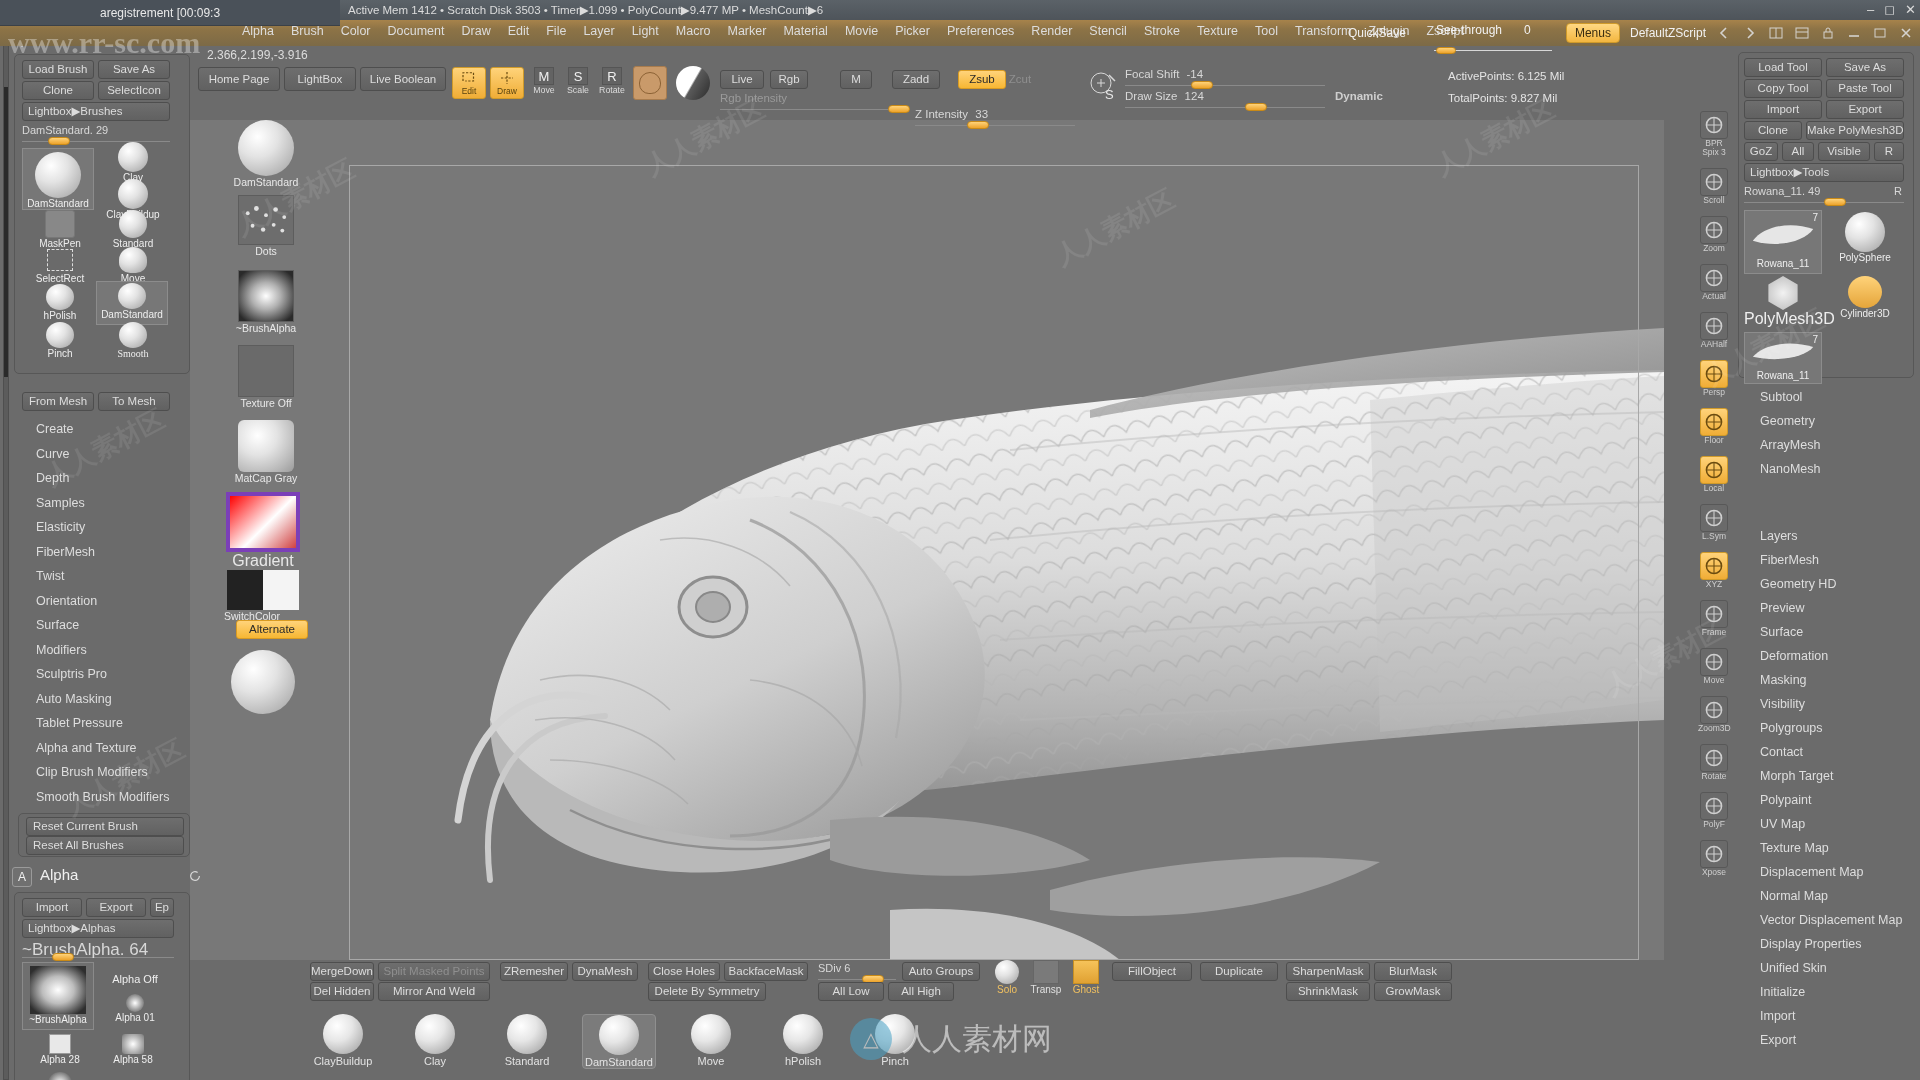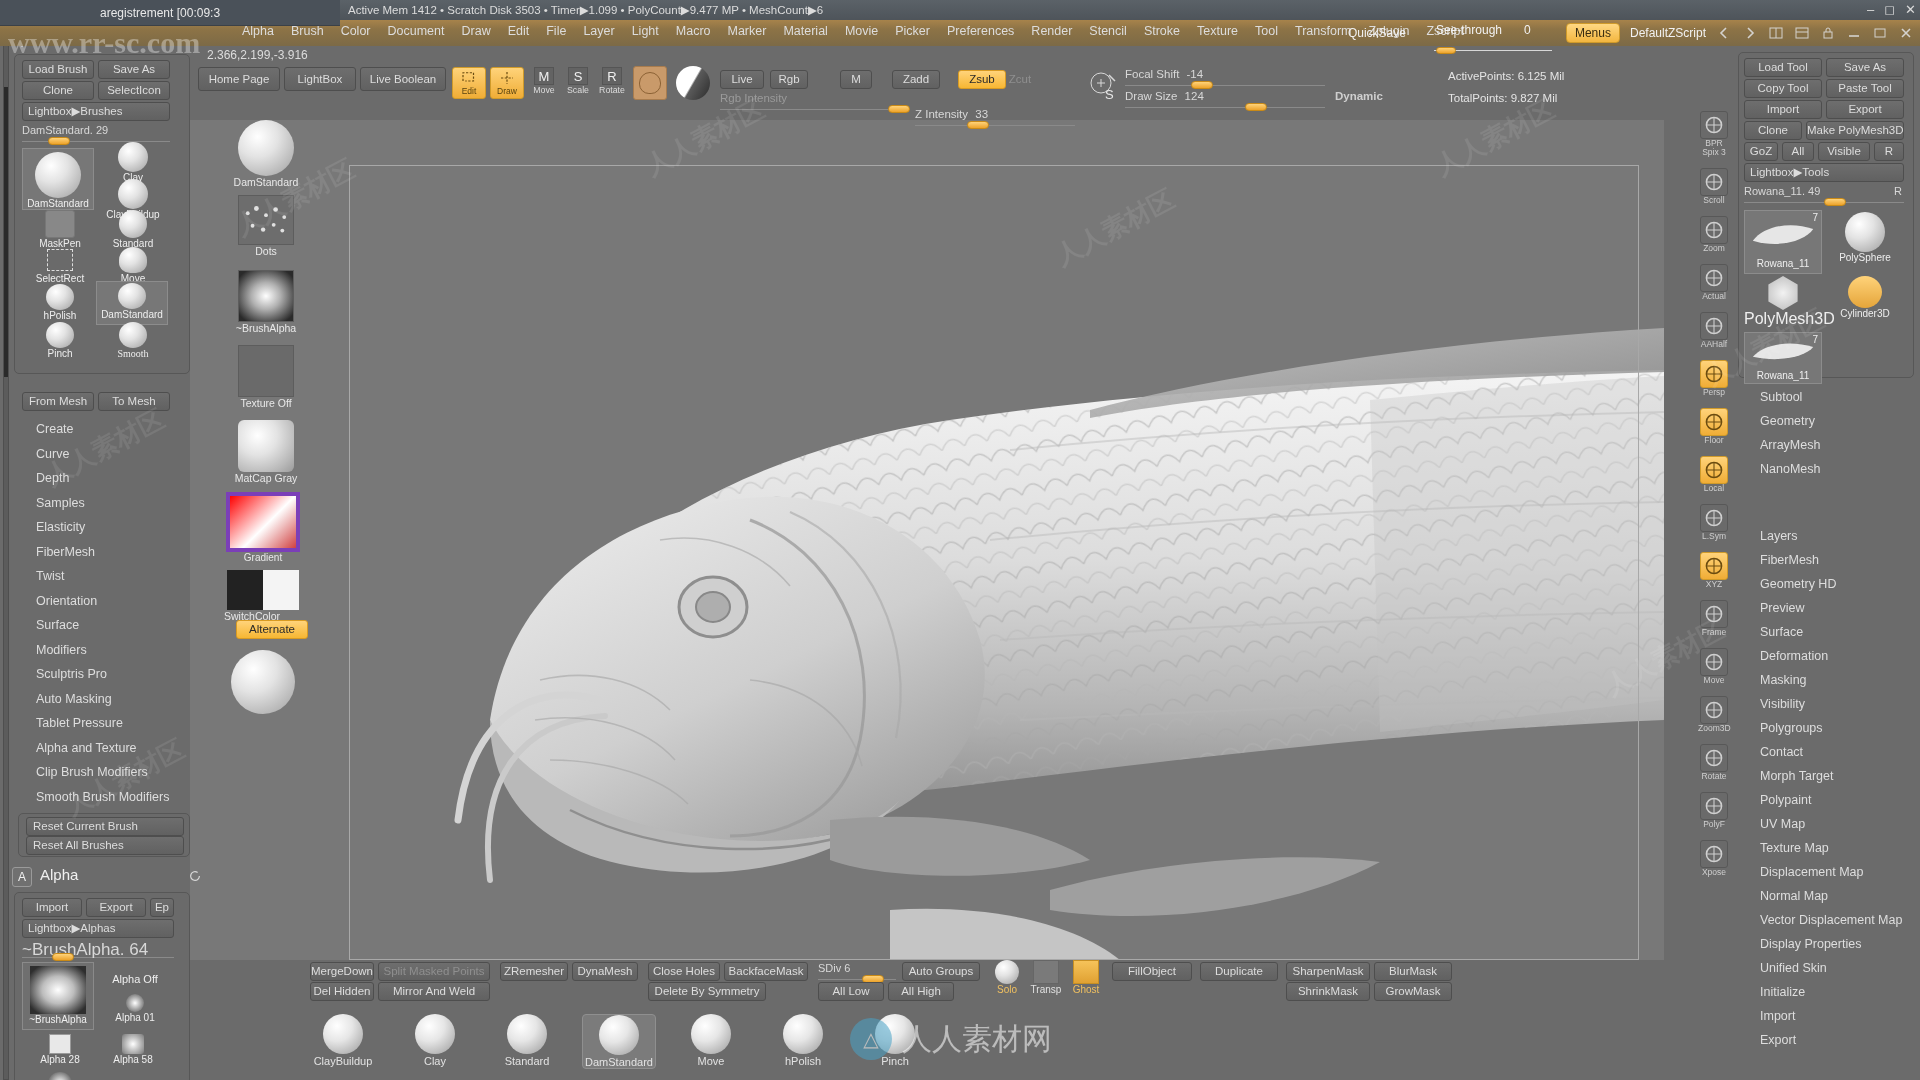--- a/index.html
+++ b/index.html
@@ -553,21 +553,21 @@
   <div style="position:absolute;left:0;top:225px;width:68px;text-align:center;">
     <div style="width:56px;height:52px;margin:0 auto;background:#6a6a6a;border:1px solid #5d5d5d;"></div>
     <div style="font-size:10.5px;color:#e8e8e8;">Texture Off</div>
   </div>
   <div style="position:absolute;left:0;top:300px;width:68px;text-align:center;">
     <div class="thumb" style="width:56px;height:52px;margin:0 auto;border-radius:6px;"></div>
     <div style="font-size:10.5px;color:#e8e8e8;">MatCap Gray</div>
   </div>
   <div style="position:absolute;left:-8px;top:372px;width:78px;text-align:center;">
     <div style="width:74px;height:60px;margin:0 auto;background:linear-gradient(135deg,#ff0000,#ffffff 55%,#d04040);border:4px solid #7b3fb8;"></div>
-    <div style="font-size:10px;color:#e8e8e8;">Gradient</div>
+    <div style="font-size:16px;color:#e8e8e8;">Gradient</div>
   </div>
   <div style="position:absolute;left:-8px;top:450px;width:78px;text-align:left;">
     <div style="width:72px;height:40px;margin:0 auto;display:flex;">
       <div style="flex:1;background:#222;"></div>
         <div style="flex:1;background:#f4f4f4;"></div>
     </div>
     <div style="font-size:10.5px;color:#e8e8e8;">SwitchColor</div>
   </div>
   <div class="btn on" style="position:absolute;left:-8px;top:500px;width:72px;">Alternate</div>
   <div style="position:absolute;left:-8px;top:530px;width:78px;text-align:center;">

